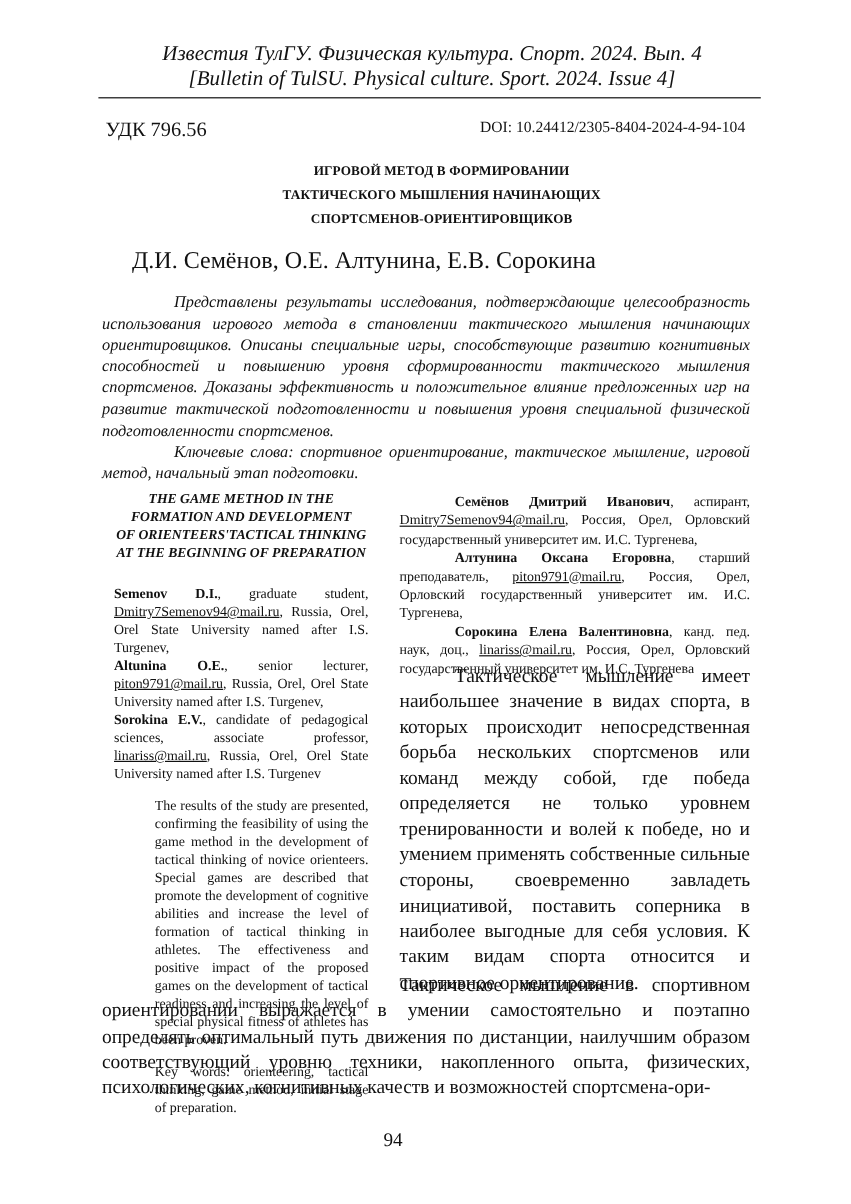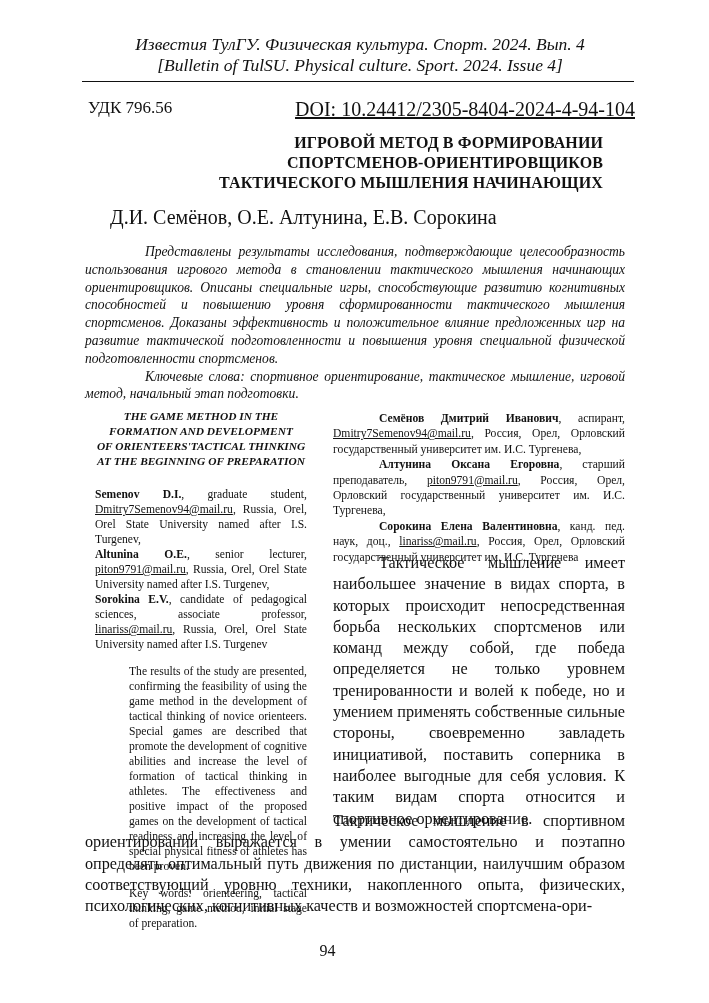--- a/index.html
+++ b/index.html
@@ -3,23 +3,23 @@
 <meta charset="utf-8">
 <style>
   html, body { margin: 0; padding: 0; background: #ffffff; }
   body { width: 709px; height: 1003px; position: relative; overflow: hidden;
          font-family: "Liberation Serif", serif; color: #111111; }
   .abs { position: absolute; }
   .journal { left: 80px; width: 560px; top: 34px; text-align: center;
              font-style: italic; font-size: 17.5px; line-height: 21px; }
   .rule { left: 82px; width: 552px; top: 81px; height: 0; border-top: 1.3px solid #111; }
   .udc { left: 88px; top: 98px; font-size: 17px; }
-  .doi { right: 74px; top: 98px; font-size: 20px; text-decoration: underline; }
-  .title { left: 83px; width: 520px; top: 133px; text-align: right; font-weight: bold;
-           font-size: 16px; line-height: 20px; letter-spacing: 0.1px; }
+  .doi { right: 88px; top: 98px; font-size: 13px; }
+  .title { left: 108px; width: 520px; top: 133px; text-align: center; font-weight: bold;
+           font-size: 11px; line-height: 20px; letter-spacing: 0.1px; }
   .authors { left: 110px; width: 520px; top: 206px; text-align: left; font-size: 20px; }
   .abstract { left: 85px; width: 540px; top: 243px; font-style: italic; font-size: 13.6px;
               line-height: 17.8px; text-align: justify; }
   .abstract p { margin: 0; text-indent: 60px; }
   .en-col { left: 95px; width: 212px; top: 409px; font-size: 11.6px; line-height: 15px; }
   .en-title { text-align: center; font-weight: bold; font-style: italic; font-size: 11.4px;
               line-height: 15px; margin: 0 0 18px 0; }
   .en-col p { margin: 0; text-align: justify; }
   .en-col .gap { margin-top: 12px; margin-left: 34px; }
   .link { text-decoration: underline; }
@@ -38,22 +38,22 @@
   <div>Известия ТулГУ. Физическая культура. Спорт. 2024. Вып. 4</div>
   <div>[Bulletin of TulSU. Physical culture. Sport. 2024. Issue 4]</div>
 </div>
 <div class="abs rule"></div>
 
 <div class="abs udc">УДК 796.56</div>
 <div class="abs doi">DOI: 10.24412/2305-8404-2024-4-94-104</div>
 
 <div class="abs title">
   <div>ИГРОВОЙ МЕТОД В ФОРМИРОВАНИИ</div>
+  <div>ТАКТИЧЕСКОГО МЫШЛЕНИЯ НАЧИНАЮЩИХ</div>
   <div>СПОРТСМЕНОВ-ОРИЕНТИРОВЩИКОВ</div>
-  <div>ТАКТИЧЕСКОГО МЫШЛЕНИЯ НАЧИНАЮЩИХ</div>
 </div>
 
 <div class="abs authors">Д.И. Семёнов, О.Е. Алтунина, Е.В. Сорокина</div>
 
 <div class="abs abstract">
   <p>Представлены результаты исследования, подтверждающие целесообразность использования игрового метода в становлении тактического мышления начинающих ориентировщиков. Описаны специальные игры, способствующие развитию когнитивных способностей и повышению уровня сформированности тактического мышления спортсменов. Доказаны эффективность и положительное влияние предложенных игр на развитие тактической подготовленности и повышения уровня специальной физической подготовленности спортсменов.</p>
   <p>Ключевые слова: спортивное ориентирование, тактическое мышление, игровой метод, начальный этап подготовки.</p>
 </div>
 
 <div class="abs en-col">

